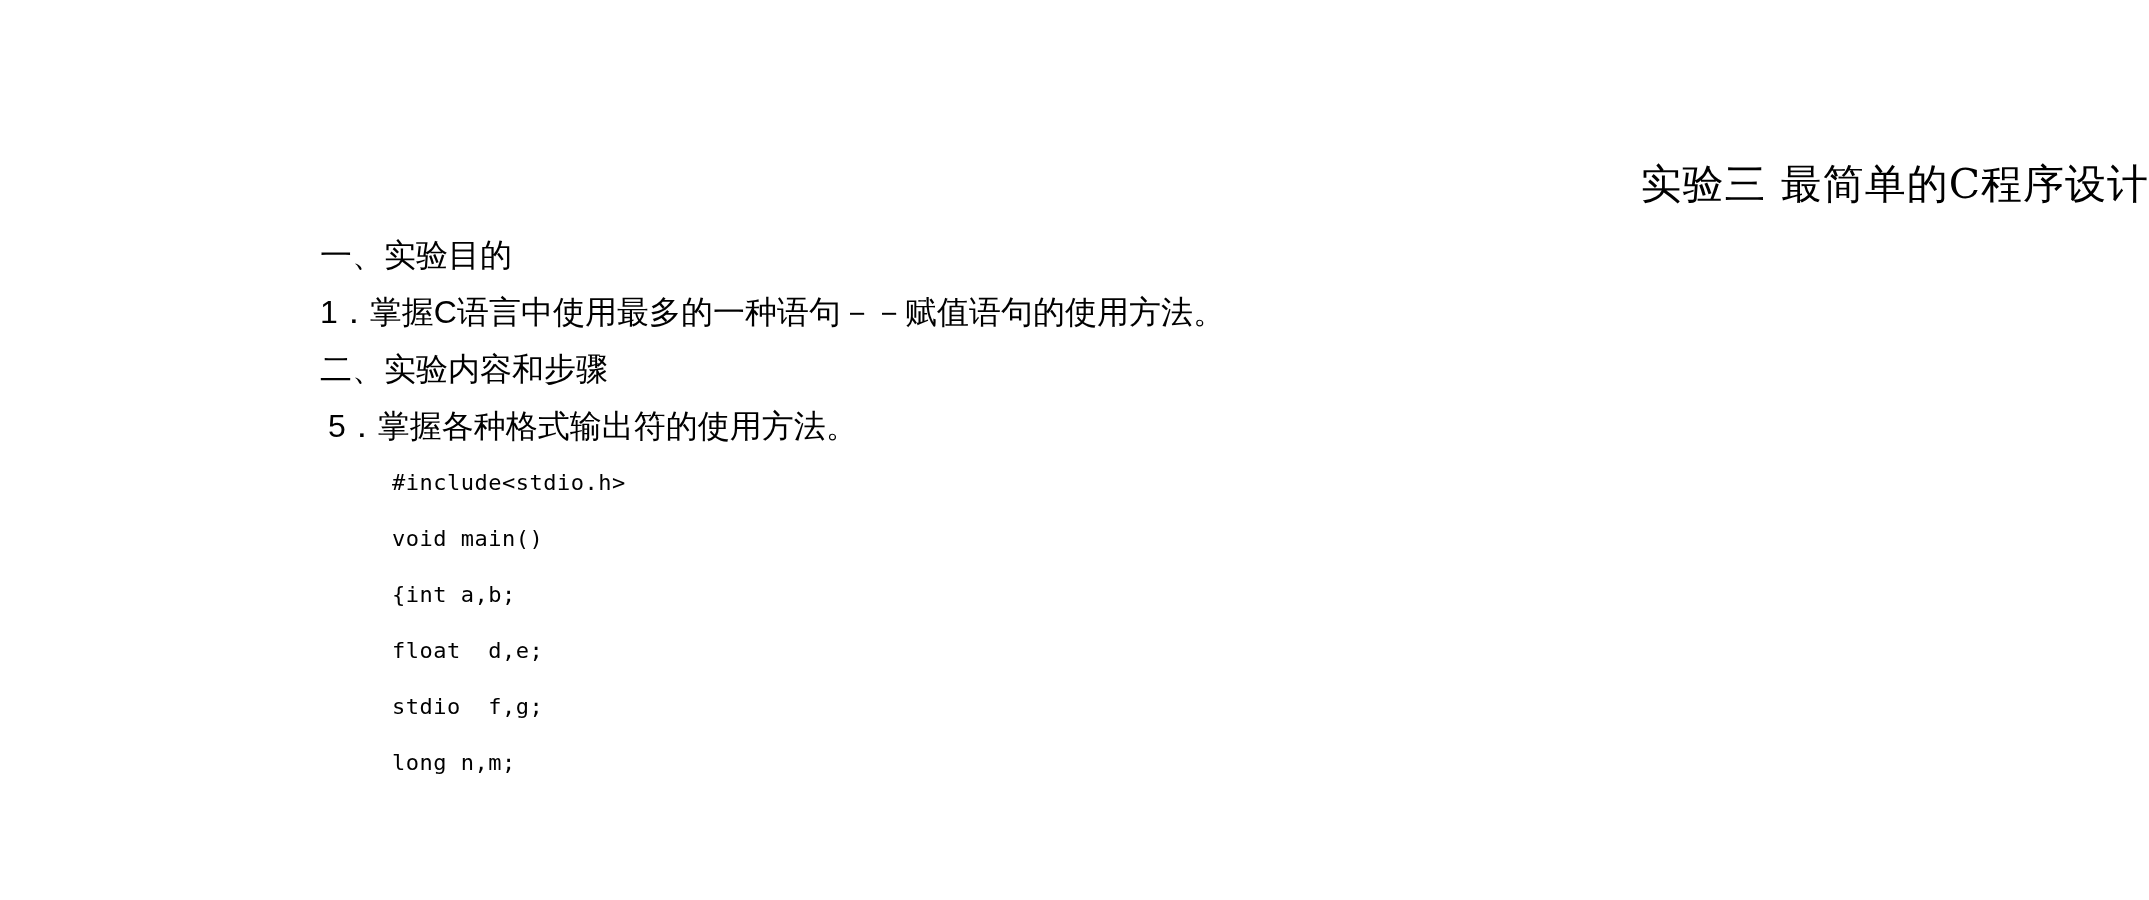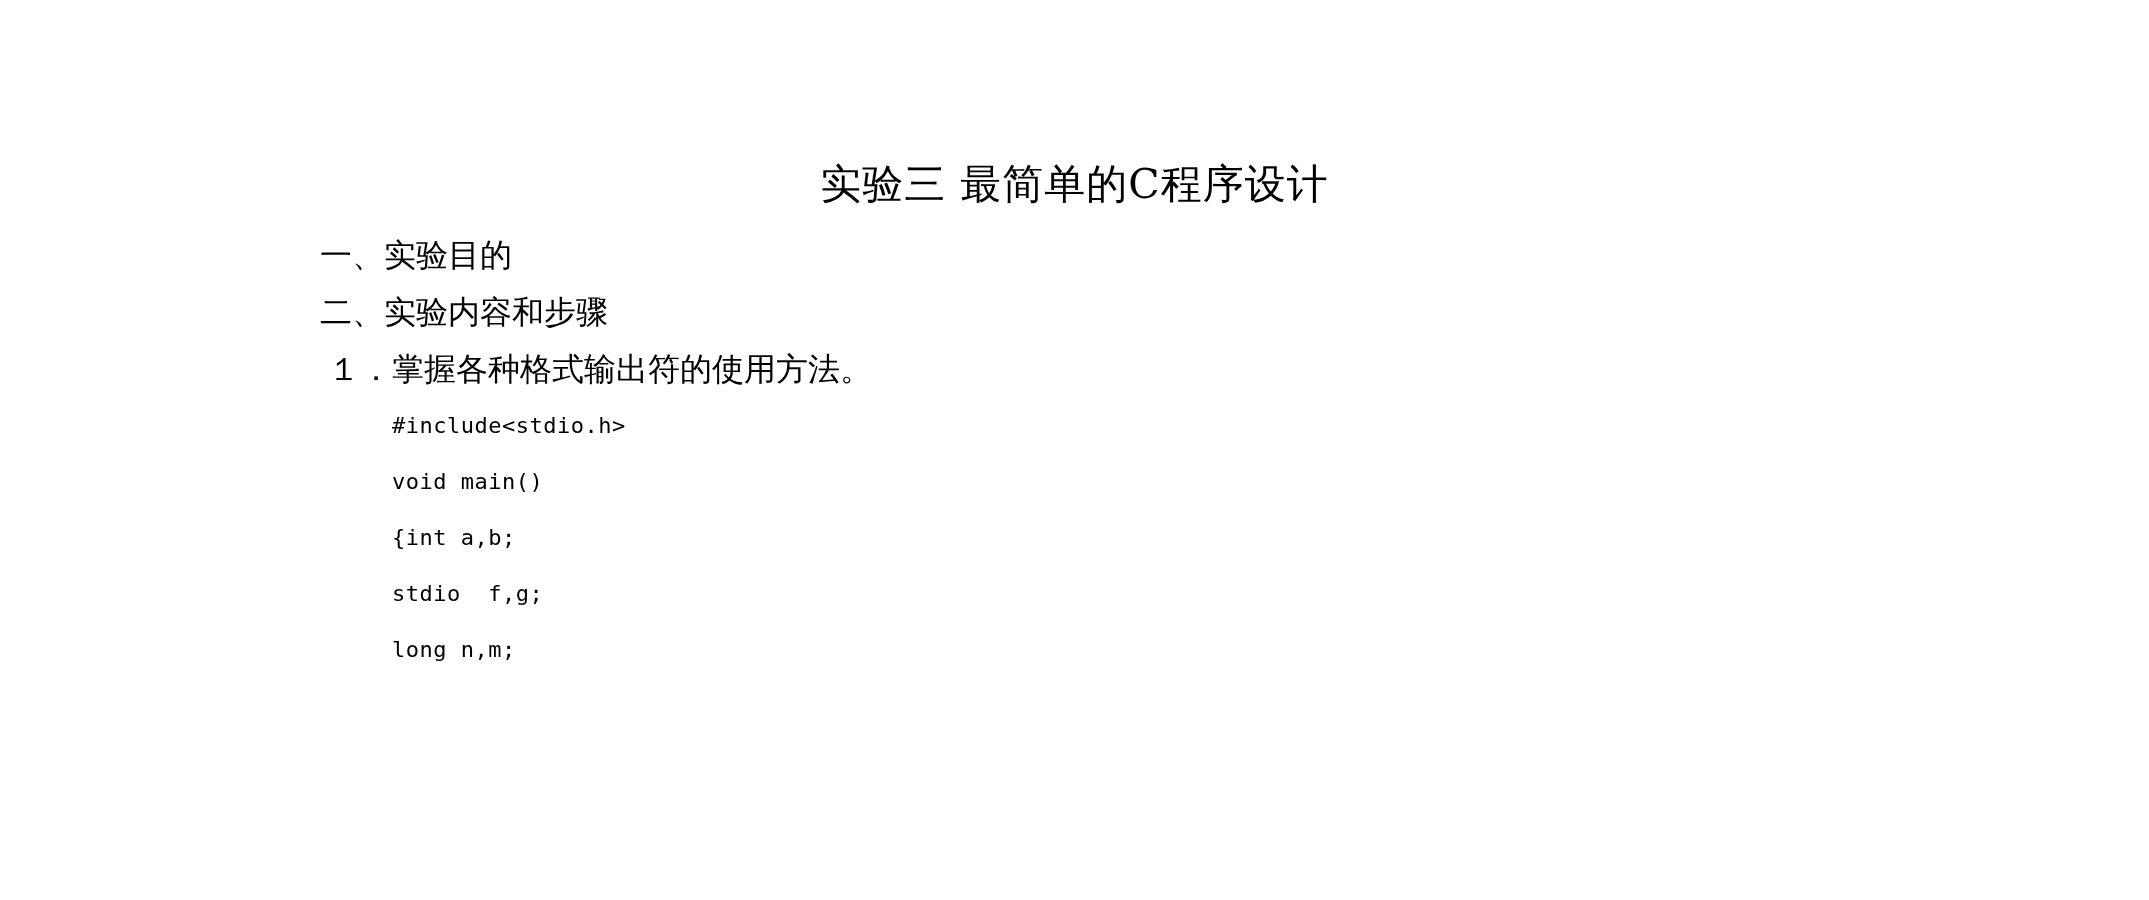--- a/index.html
+++ b/index.html
@@ -15,21 +15,21 @@
     color: #000000;
   }
   .page {
     position: relative;
     width: 2149px;
     height: 900px;
     box-sizing: border-box;
     padding: 0;
   }
   .doc-title {
-    text-align: center;
+    text-align: right;
     font-size: 41px;
     line-height: 1.2;
     font-weight: normal;
     margin: 0;
     padding-top: 160px;
     letter-spacing: 1px;
     font-family: "DejaVu Serif", "Liberation Serif", serif;
   }
   .body-block {
     padding-left: 320px;
@@ -61,26 +61,28 @@
 <body>
 
 <div class="page">
 
   <div class="doc-title">实验三 最简单的C程序设计</div>
 
   <div class="body-block">
 
     <div class="line heading">一、实验目的</div>
 
+    <div class="line">1．掌握C语言中使用最多的一种语句－－赋值语句的使用方法。</div>
 
 
     <div class="line heading">二、实验内容和步骤</div>
 
-    <div class="line indent1">１．掌握各种格式输出符的使用方法。</div>
+    <div class="line indent1">5．掌握各种格式输出符的使用方法。</div>
 
     <div class="code">#include&lt;stdio.h&gt;</div>
     <div class="code">void main()</div>
     <div class="code">{int a,b;</div>
+    <div class="code">float  d,e;</div>
     <div class="code">stdio  f,g;</div>
     <div class="code">long n,m;</div>
 
   </div>
 </div>
 
 </body></html>

